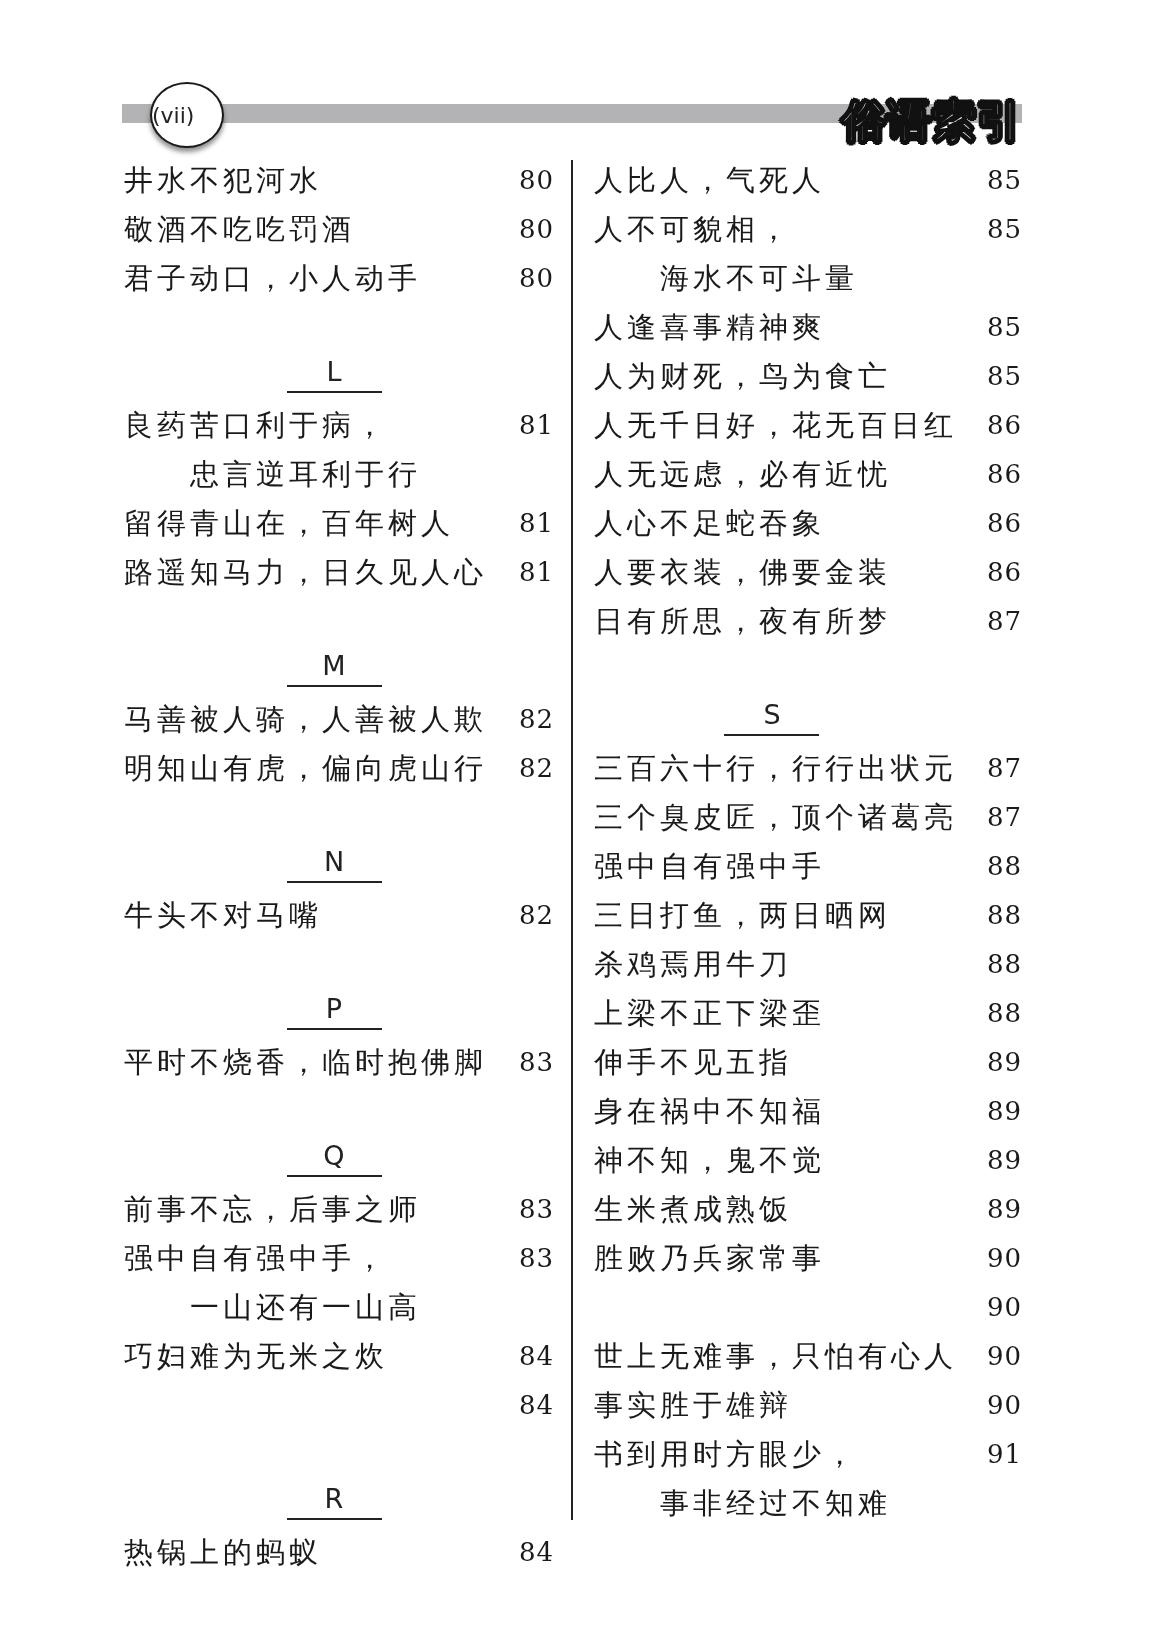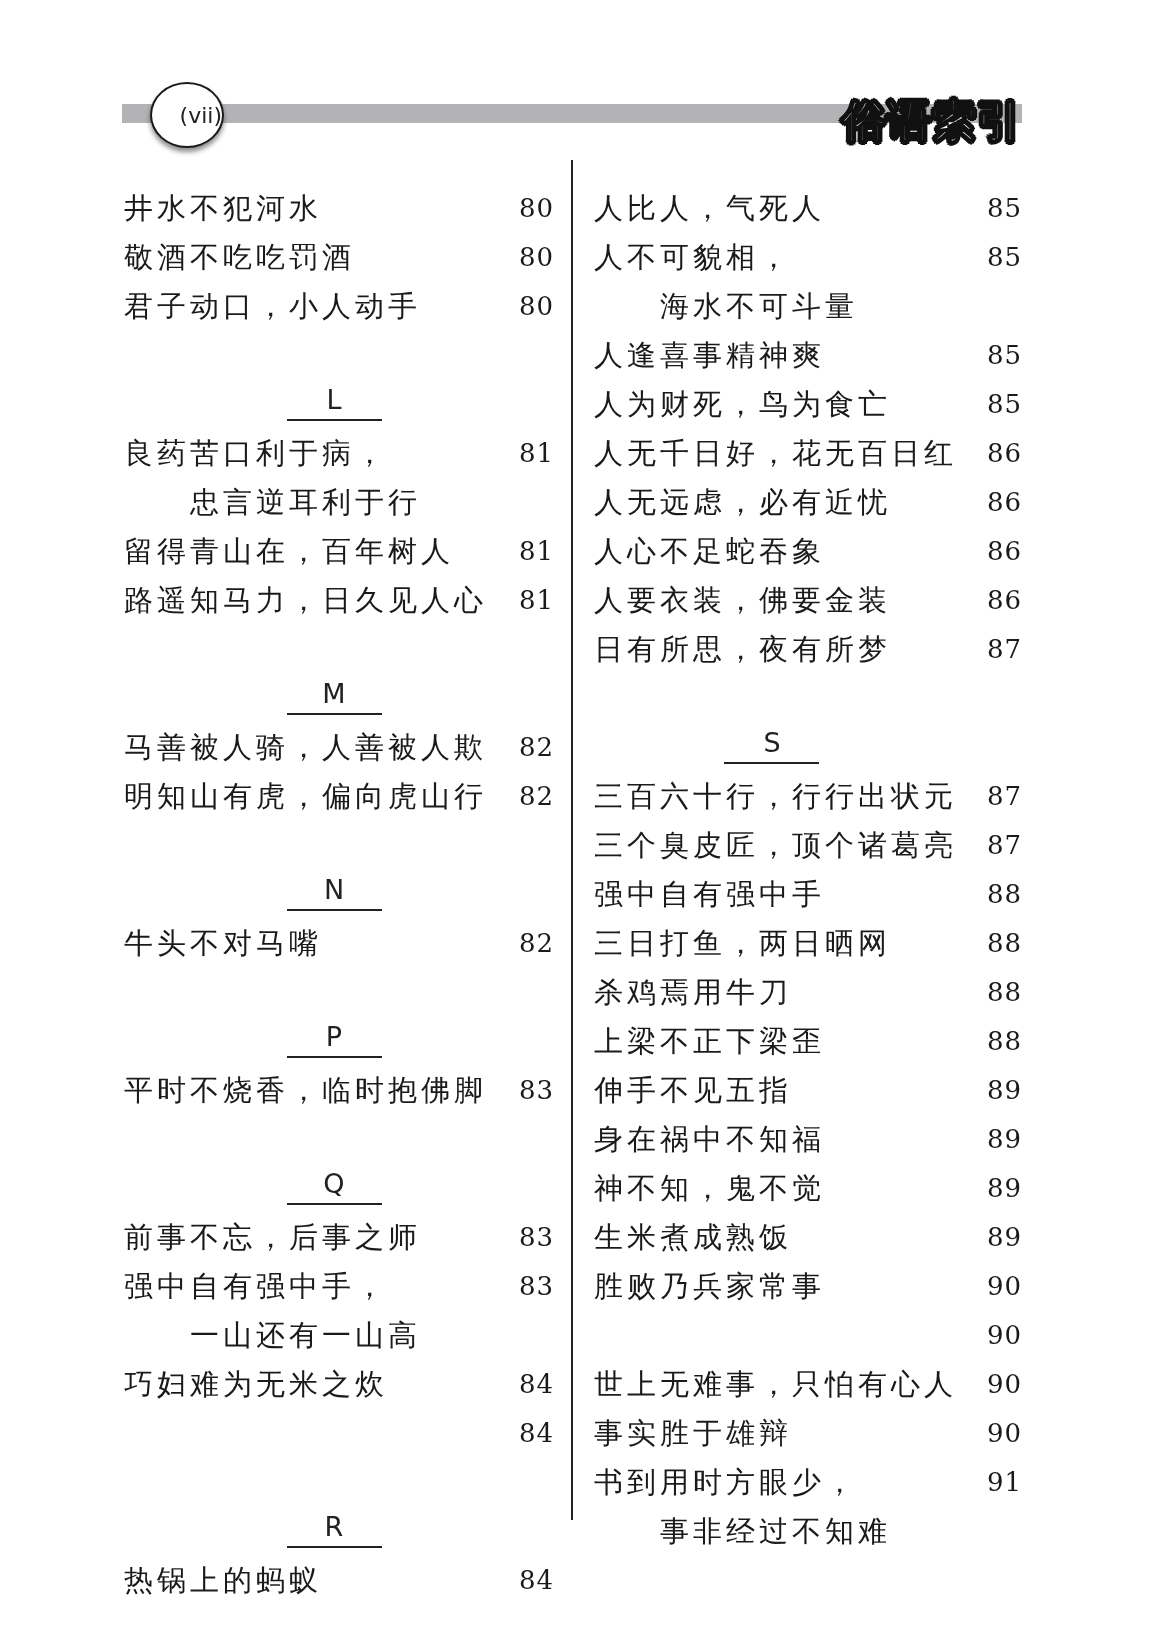--- a/index.html
+++ b/index.html
@@ -1,28 +1,28 @@
 <!DOCTYPE html>
 <html><head>
   <meta charset="utf-8">
   <style>
     html, body { margin: 0; padding: 0; background: #ffffff; }
     body { width: 1152px; height: 1651px; position: relative; overflow: hidden;
            font-family: "DejaVu Serif", "Liberation Serif", serif; color: #1a1a1a; }
     .header-bar { position: absolute; left: 122px; top: 104px; width: 900px; height: 19px; background: #b3b3b5; }
     .page-circle { position: absolute; left: 150px; top: 82px; width: 70px; height: 62px; border: 2px solid #1a1a1a;
                    border-radius: 50%; background: #fff; box-shadow: 0 4px 5px rgba(0,0,0,0.45);
-                   display: flex; align-items: center; justify-content: flex-end;
+                   display: flex; align-items: center; justify-content: flex-start;
                    font-family: "DejaVu Sans", "Liberation Sans", sans-serif; font-size: 22px; color: #222; }
     .header-title { position: absolute; right: 130px; top: 92px; font-size: 44px; font-weight: bold;
                     font-family: "DejaVu Sans", "Liberation Sans", sans-serif; color: #fff; letter-spacing: 1px;
                     -webkit-text-stroke: 1.5px #111;
                     text-shadow: 2px 2px 0 #111, -2px -2px 0 #111, 2px -2px 0 #111, -2px 2px 0 #111, 0 3px 0 #111, 3px 0 0 #111, 0 -3px 0 #111, -3px 0 0 #111; }
     .divider { position: absolute; left: 571px; top: 160px; width: 2px; height: 1360px; background: #222; }
-    .col { position: absolute; top: 156px; margin-top: 28px; }
+    .col { position: absolute; top: 156px; }
     .col-left { left: 124px; width: 430px; }
     .col-right { left: 594px; width: 428px; }
     .row { position: relative; height: 49px; line-height: 49px; font-size: 29px; white-space: nowrap; letter-spacing: 4px; }
     .row .text { position: absolute; left: 0; }
     .row .num { position: absolute; right: 0; font-size: 26px; letter-spacing: 1px; }
     .row.cont .text { left: 66px; }
     .gap { height: 40px; }
     .section { position: relative; height: 50px; }
     .section .letter { position: absolute; bottom: 6px; font-family: "DejaVu Sans", "Liberation Sans", sans-serif;
                        font-size: 27px; color: #222; text-align: center; }

